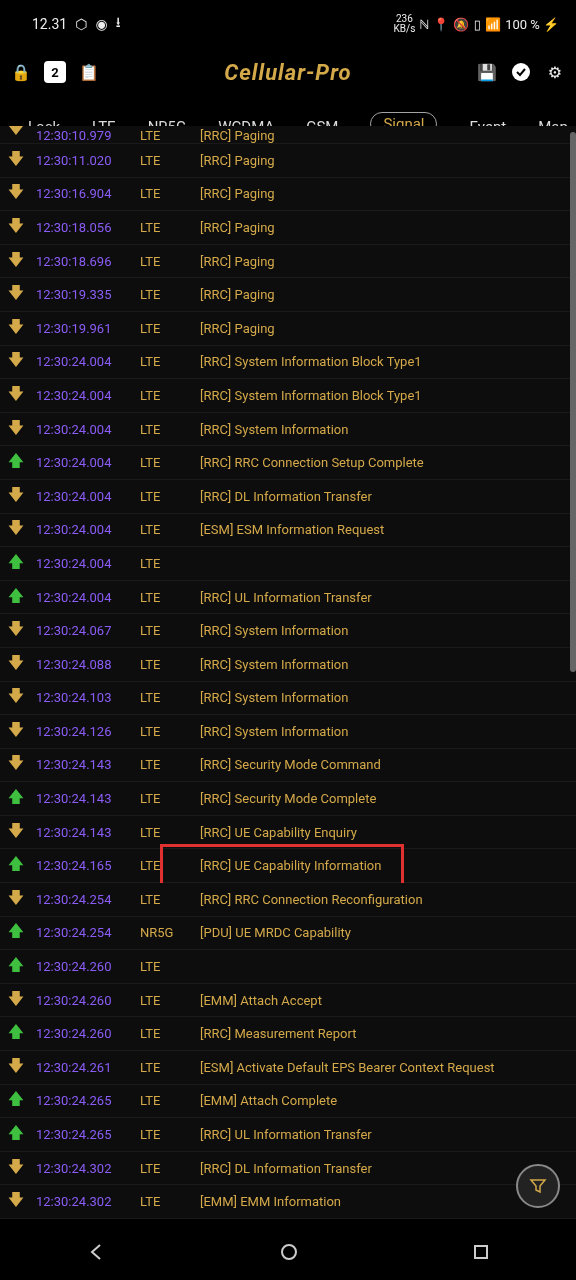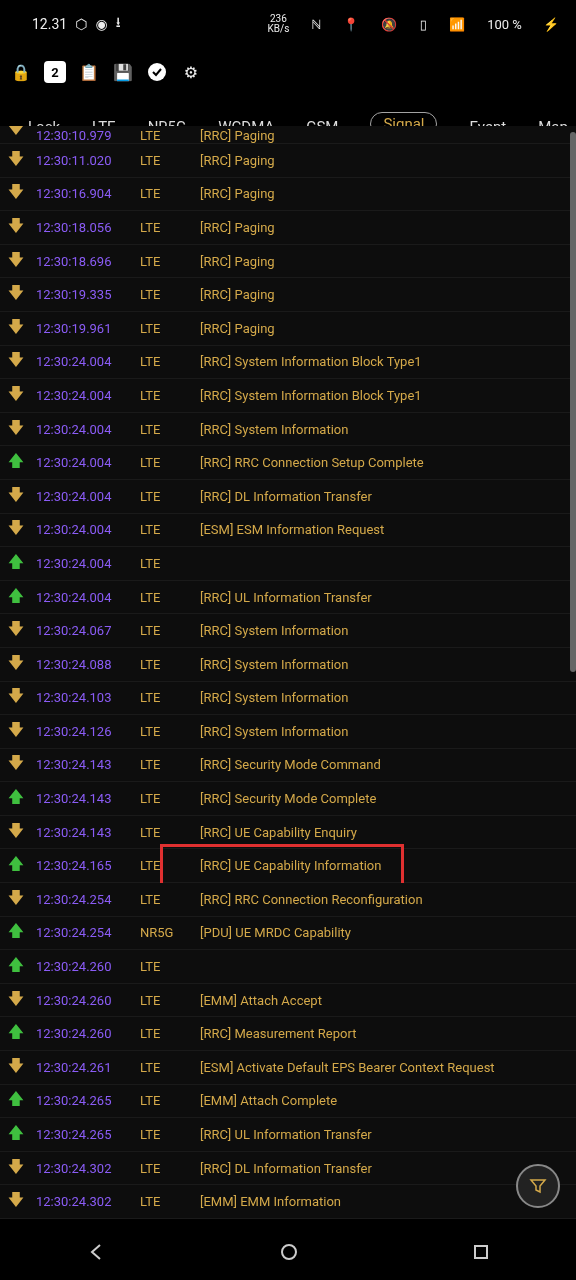--- a/index.html
+++ b/index.html
@@ -15,21 +15,21 @@
   .status-bar {
     height: 48px;
     display: flex;
     align-items: center;
     justify-content: space-between;
     padding: 0 16px;
     font-size: 14px;
     color: #eee;
   }
   .status-left { display: flex; align-items: center; gap: 8px; margin-left: 16px; }
-  .status-right { display: flex; align-items: center; gap: 22px; font-size: 13px;}
+  .status-right { display: flex; align-items: center; gap: 4px; font-size: 13px;}
   .status-right .kbs { font-size: 10px; line-height: 1; text-align:center;}
   .app-bar {
     height: 48px;
     display: flex;
     align-items: center;
     padding: 0 10px;
     gap: 12px;
   }
   .app-title {
     flex: 1;
@@ -148,20 +148,21 @@
     <span>📶</span>
     <span>100 %</span>
     <span>⚡</span>
   </div>
 </div>
 
 <div class="app-bar">
   <span class="icon-btn">🔒</span>
   <span class="badge">2</span>
   <span class="icon-btn">📋</span>
+  <span class="app-title">Cellular-Pro</span>
   <span class="icon-btn">💾</span>
   <span class="icon-btn">
     <svg width="20" height="20" viewBox="0 0 20 20">
         <circle cx="10" cy="10" r="9" fill="#fff"></circle>
         <path d="M6 10 L9 13 L14 7" stroke="#000" stroke-width="2" fill="none"></path>
       </svg>
   </span>
   <span class="icon-btn">⚙</span>
 </div>
 

